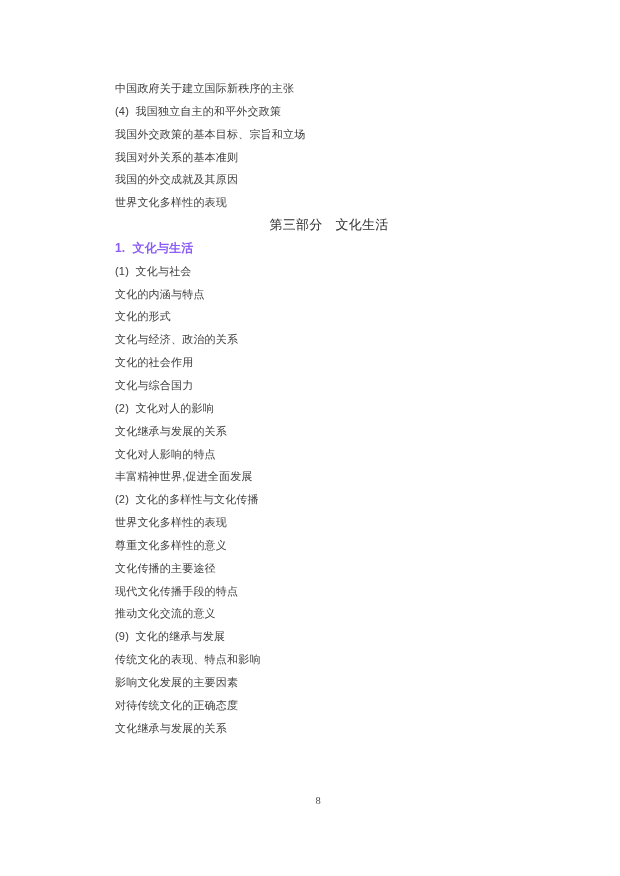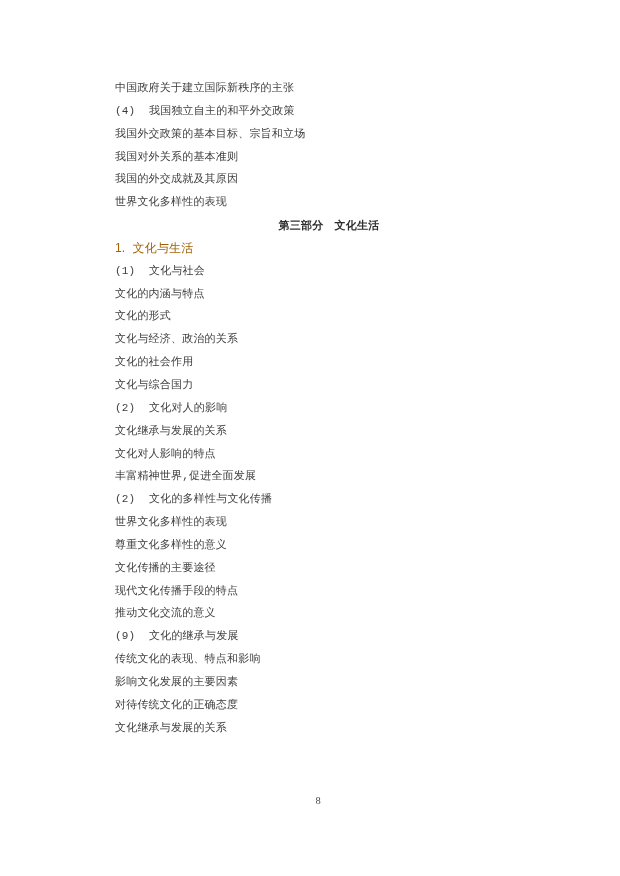--- a/index.html
+++ b/index.html
@@ -21,31 +21,31 @@
     top: 77px;
     width: 414px;
   }
   .line {
     height: 22.85px;
     line-height: 22.85px;
     font-size: 11px;
     letter-spacing: 0.2px;
     color: #3c3c3c;
     white-space: pre;
-    font-family: Liberation Mono, monospace;
+    font-family: Liberation Sans, sans-serif;
   }
   .line.bold {
-    font-weight: normal;
+    font-weight: bold;
     font-size: 12px;
-    color: #a16207;
+    color: #8b5cf6;
     font-family: "Liberation Sans", "DejaVu Sans", sans-serif;
   }
   .line.heading {
-    font-weight: bold;
-    font-size: 11px;
+    font-weight: normal;
+    font-size: 13px;
     color: #2e2e2e;
     text-align: center;
     padding-left: 14px;
     font-family: "Liberation Sans", "DejaVu Sans", sans-serif;
   }
   .footer {
     position: absolute;
     top: 794px;
     left: 0;
     width: 620px;

